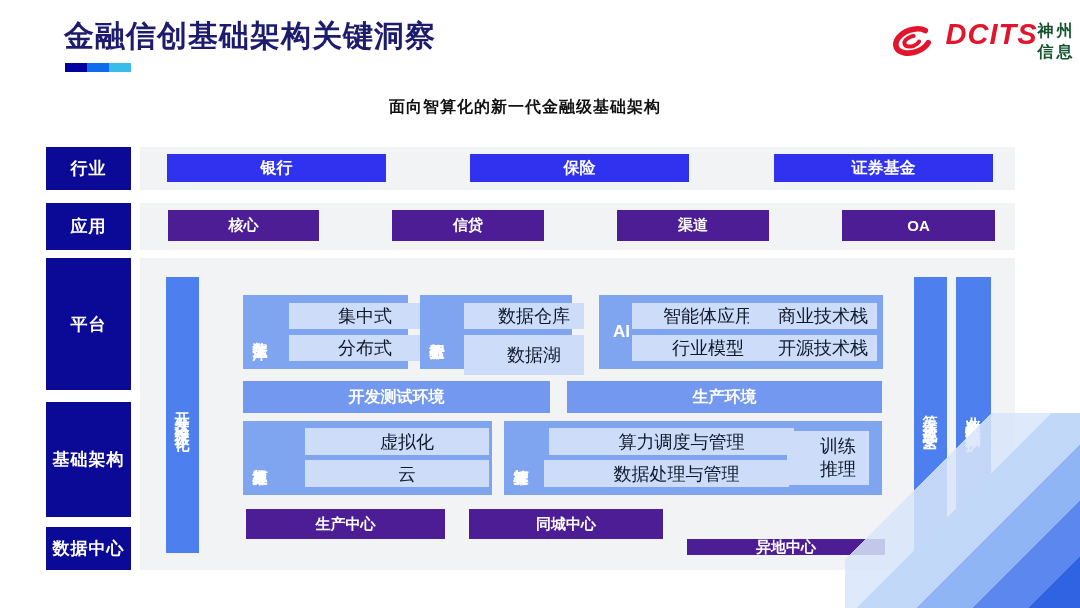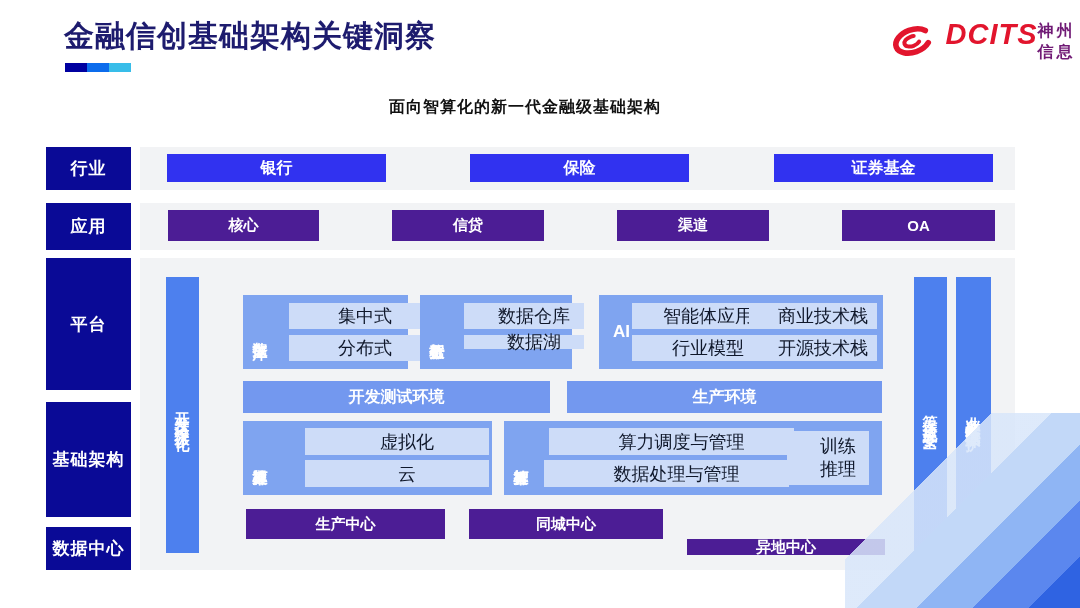--- a/index.html
+++ b/index.html
@@ -11,21 +11,21 @@
   
   .title { position:absolute; left:64px; top:16px; font-size:30px; font-weight:bold;
            color:#1d1b6e; letter-spacing:1px; white-space:nowrap; }
   .uline { position:absolute; left:65px; top:63px; display:flex; height:9px; }
   .uline span { width:22px; height:9px; display:block; }
   .u1 { background:#0000a0; } .u2 { background:#0c6cec; } .u3 { background:#38bde9; }
 
   .logo { position:absolute; left:888px; top:14px; display:flex; align-items:center; gap:8px; }
   .logo-text { display:flex; flex-direction:row; }
   .brand { color:#e2152d; font-size:29px; font-weight:bold; font-style:italic; line-height:1.05; letter-spacing:1px; }
-  .company { color:#701a75; font-size:16px; font-weight:bold; letter-spacing:3px; margin-top:2px; }
+  .company { color:#14532d; font-size:16px; font-weight:bold; letter-spacing:3px; margin-top:2px; }
 
   .subtitle { position:absolute; left:0; top:97px; width:1050px; text-align:center;
               font-size:16px; font-weight:bold; color:#111; letter-spacing:1px; }
 
   
   .rowlabel { position:absolute; left:46px; width:85px; background:#0a0a96; color:#fff;
               font-weight:bold; font-size:17px; display:flex; align-items:center;
               justify-content:center; letter-spacing:1px; }
 
   
@@ -117,21 +117,21 @@
 
   <div class="group" style="left:243px;top:295px;width:165px;height:74px">
     <div class="glabel">数据库</div>
     <div class="chip" style="left:46px;top:8px;width:112px;height:26px">集中式</div>
     <div class="chip" style="left:46px;top:40px;width:112px;height:26px">分布式</div>
   </div>
 
   <div class="group" style="left:420px;top:295px;width:152px;height:74px">
     <div class="glabel" style="letter-spacing:0">数据分析</div>
     <div class="chip" style="left:44px;top:8px;width:100px;height:26px">数据仓库</div>
-    <div class="chip" style="left:44px;top:40px;width:100px;height:14px">数据湖</div>
+    <div class="chip" style="left:44px;top:40px;width:100px;height:40px">数据湖</div>
   </div>
 
   <div class="group" style="left:599px;top:295px;width:284px;height:74px">
     <div class="glabel-h">AI</div>
     <div class="chip" style="left:33px;top:8px;width:112px;height:26px">智能体应用</div>
     <div class="chip" style="left:150px;top:8px;width:108px;height:26px">商业技术栈</div>
     <div class="chip" style="left:33px;top:40px;width:112px;height:26px">行业模型</div>
     <div class="chip" style="left:150px;top:40px;width:108px;height:26px">开源技术栈</div>
   </div>
 

